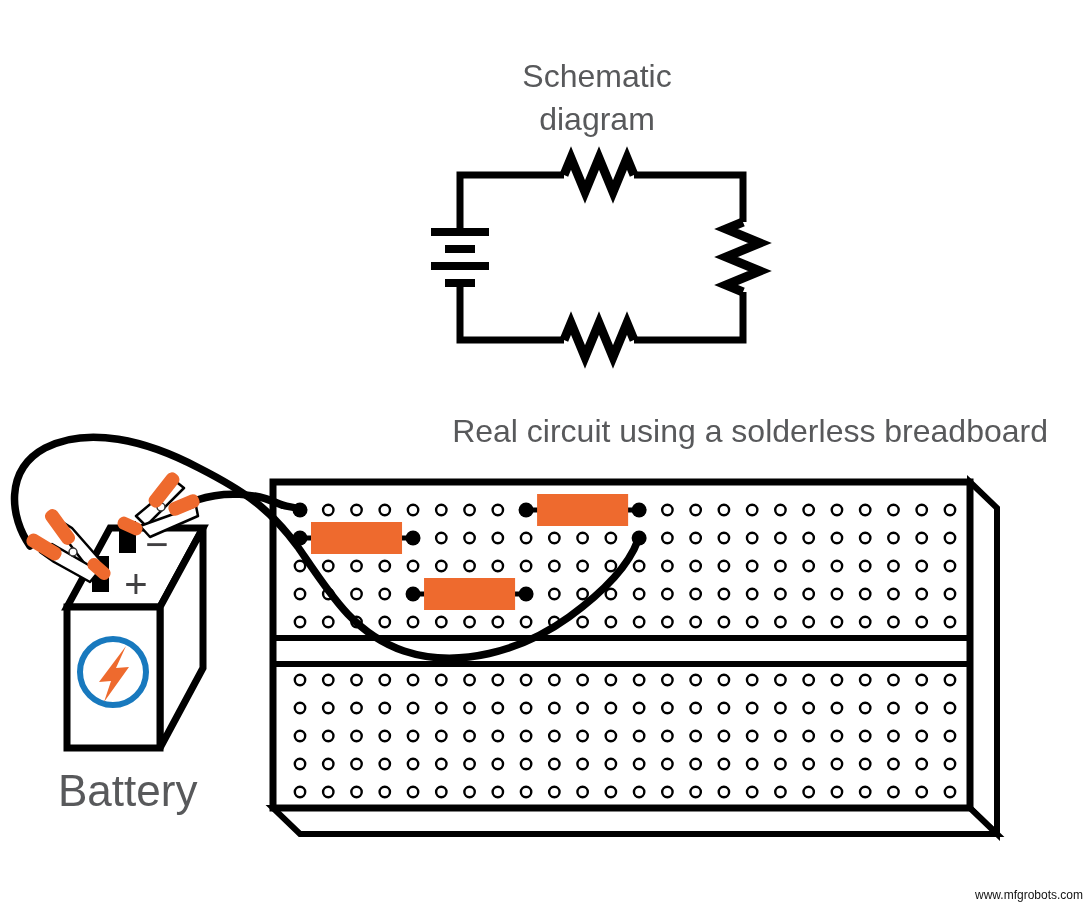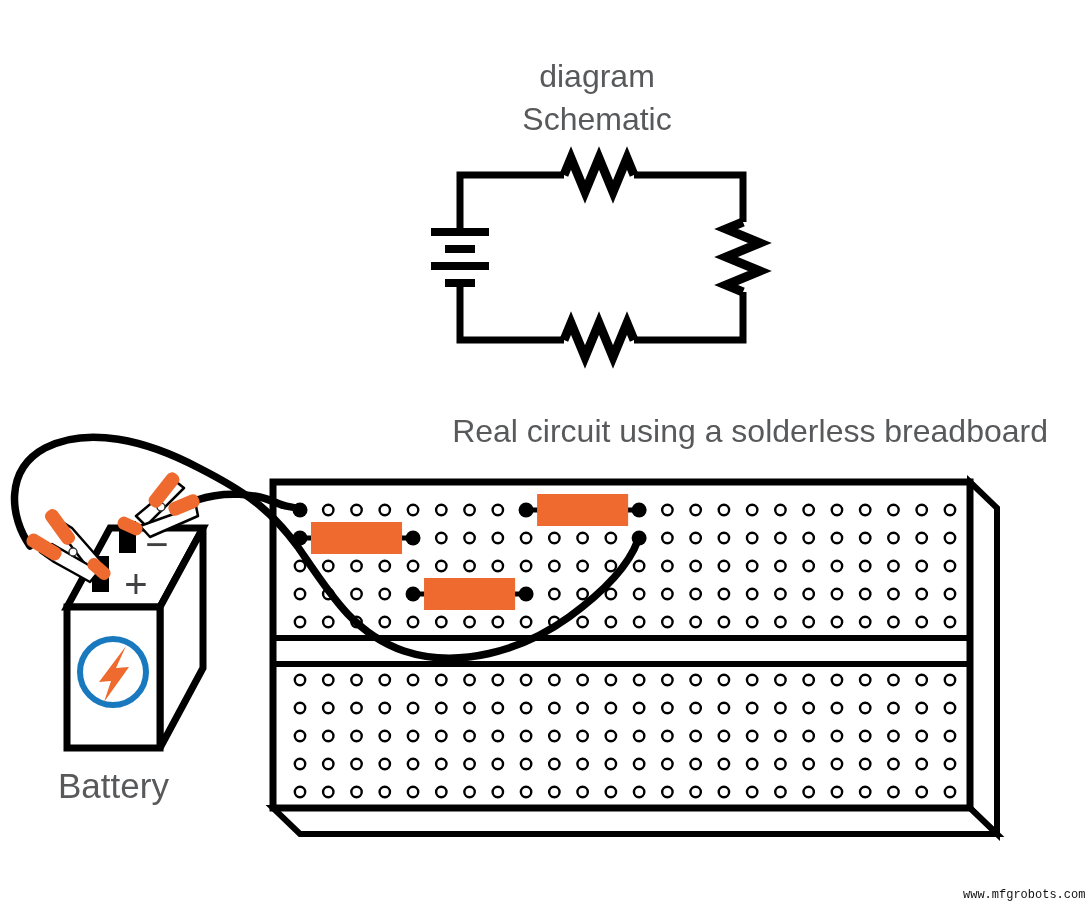--- a/index.html
+++ b/index.html
@@ -3,23 +3,23 @@
 <meta charset="utf-8">
 <style>
   html,body{margin:0;padding:0;background:#fff;}
   .stage{position:relative;width:1090px;height:908px;background:#fff;overflow:hidden;
          font-family:"Liberation Sans",sans-serif;}
   #art{position:absolute;left:0;top:0;}
   .title{position:absolute;color:#58595B;}
   .schematic-title{left:452px;top:55px;width:290px;text-align:center;
                    font-size:32px;line-height:43px;}
   .real-title{left:248px;top:413px;width:800px;text-align:right;font-size:32px;}
-  .battery-label{left:58px;top:766px;width:200px;font-size:35px;}
+  .battery-label{left:58px;top:766px;width:200px;font-size:44px;}
   .watermark{position:absolute;left:963px;top:888px;width:120px;
-             font-family:Liberation Mono, monospace;font-size:12px;color:#111;text-align:right;}
+             font-family:Liberation Sans, sans-serif;font-size:12px;color:#111;text-align:right;}
 </style>
 </head>
 <body>
 
 <div class="stage">
   <svg id="art" width="1090" height="908" viewBox="0 0 1090 908">
       <g>
         <path fill="none" stroke="#000000" stroke-width="7" d="M460,232 L460,175 L564,175"></path>
         <path fill="none" stroke="#000000" stroke-width="7" d="M634,175 L743,175 L743,222"></path>
         <path fill="none" stroke="#000000" stroke-width="7" d="M743,292 L743,340 L634,340"></path>
@@ -324,22 +324,22 @@
         <polygon points="174,480 184,488 146,526 136,516 160,496" fill="#ffffff" stroke="#000000" stroke-width="2.5" stroke-linejoin="round"></polygon>
         <polygon points="196,506 198,516 150,537 140,526 168,516" fill="#ffffff" stroke="#000000" stroke-width="2.5" stroke-linejoin="round"></polygon>
         <circle cx="161" cy="507" r="4" fill="#ffffff" stroke="#333" stroke-width="1.5"></circle>
         <rect x="144" y="483" width="40" height="14" rx="6" fill="#EE6A2E" transform="rotate(-52 164 490)"></rect>
         <rect x="168" y="498" width="32" height="14" rx="6" fill="#EE6A2E" transform="rotate(-23 184 505)"></rect>
         <rect x="117" y="519.5" width="26" height="13" rx="6" fill="#EE6A2E" transform="rotate(25 130 526)"></rect>
       </g>
     </svg>
 
   <div class="title schematic-title">
+    <div>Schematic</div>
     <div>diagram</div>
-    <div>Schematic</div>
   </div>
 
   <div class="title real-title">Real circuit using a solderless breadboard</div>
 
   <div class="title battery-label">Battery</div>
 
   <div class="watermark">www.mfgrobots.com</div>
 </div>
 
 </body></html>

